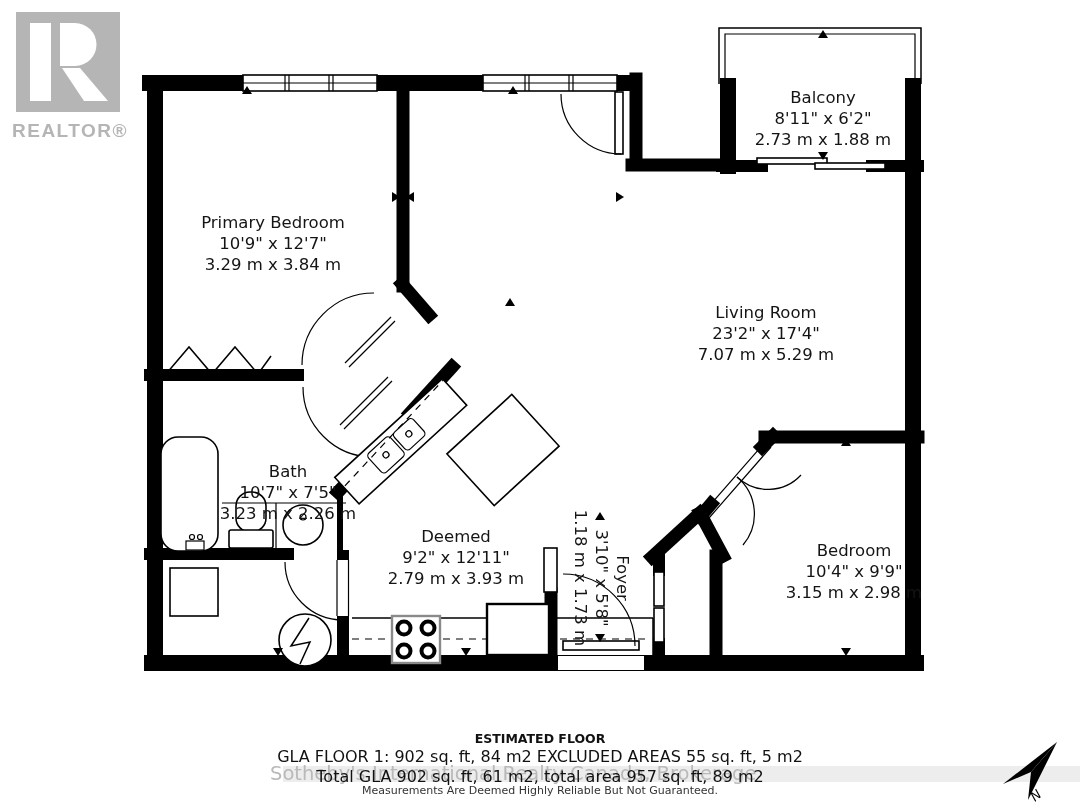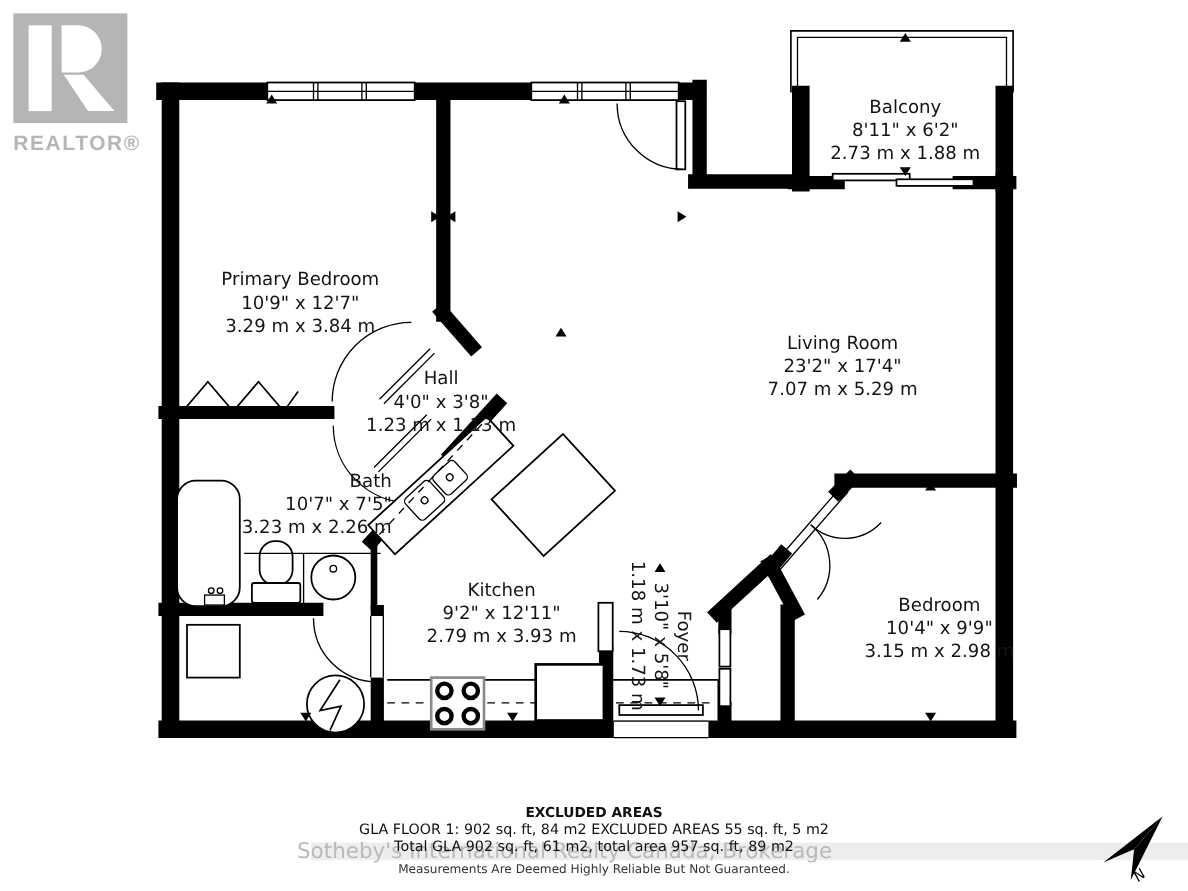--- a/index.html
+++ b/index.html
@@ -5,31 +5,31 @@
   html,body{margin:0;padding:0;background:#fff;}
   .stage{position:relative;width:1080px;height:810px;background:#fff;overflow:hidden;
          font-family:"DejaVu Sans",sans-serif;}
   .plan-svg{position:absolute;left:0;top:0;z-index:1;}
   
   .lbl{position:absolute;transform:translate(-50%,-50%);text-align:center;
        font-size:16.5px;line-height:21px;color:#141414;white-space:nowrap;z-index:3;}
   .lbl span{display:block;}
   #lbl-foyer{transform:translate(-50%,-50%) rotate(90deg);}
   
-  .realtor{position:absolute;left:12px;top:12px;width:112px;z-index:2;text-align:left;}
+  .realtor{position:absolute;left:12px;top:12px;width:112px;z-index:2;text-align:center;}
   .realtor-text{margin-top:4px;font-size:19px;font-weight:700;letter-spacing:1.5px;
                 color:#b5b5b5;font-family:"Liberation Sans",sans-serif;}
   
   .wm-band{position:absolute;left:283px;top:766px;width:797px;height:16px;
            background:#ededed;z-index:1;}
   .wm-text{position:absolute;left:270px;top:762px;width:520px;text-align:left;
            font-size:19.5px;color:#b9b9b9;z-index:2;white-space:nowrap;}
   .areas{position:absolute;left:0;top:731px;width:1080px;text-align:center;color:#111;z-index:3;}
   .areas .t{font-size:12.5px;font-weight:700;}
-  .areas .l{font-size:13px;margin-top:1px;}
+  .areas .l{font-size:16px;margin-top:1px;}
   .disclaimer{position:absolute;left:0;top:784px;width:1080px;text-align:center;
               font-size:11px;color:#333;z-index:3;}
   
   .nav-logo{position:absolute;left:25px;top:762px;display:flex;align-items:center;
             gap:5px;z-index:3;}
   .nav-w1{font-family:"Liberation Serif",serif;font-weight:900;font-size:23px;
           letter-spacing:.5px;color:#1d2430;}
   .nav-w2{font-family:"Liberation Sans",sans-serif;font-weight:400;font-size:23px;
           letter-spacing:3px;color:#15202b;}
   .compass{position:absolute;left:995px;top:738px;z-index:3;}
@@ -204,65 +204,60 @@
       <polygon class="tick" points="846,438 841,446 851,446"></polygon>
       <polygon class="tick" points="846,656 841,648 851,648"></polygon>
       <polygon class="tick" points="914,520 906,515 906,525"></polygon>
       <polygon class="tick" points="600,512 595,520 605,520"></polygon>
       <polygon class="tick" points="600,642 595,634 605,634"></polygon>
       <polygon class="tick" points="466,656 461,648 471,648"></polygon>
       <polygon class="tick" points="278,656 273,648 283,648"></polygon>
     </g>
   </svg>
 
-  <div class="lbl" style="left:273px;top:243px;margin-top:32px;">
+  <div class="lbl" style="left:273px;top:243px;">
     <span>Primary Bedroom</span>
     <span>10'9" x 12'7"</span>
     <span>3.29 m x 3.84 m</span>
   </div>
   <div class="lbl" style="left:823px;top:118px;">
     <span>Balcony</span>
     <span>8'11" x 6'2"</span>
     <span>2.73 m x 1.88 m</span>
   </div>
   <div class="lbl" style="left:766px;top:333px;">
     <span>Living Room</span>
     <span>23'2" x 17'4"</span>
     <span>7.07 m x 5.29 m</span>
   </div>
-  <div class="lbl" style="left:401px;top:365px;">
-    <span>Hall</span>
-    <span>4'0" x 3'8"</span>
-    <span>1.23 m x 1.13 m</span>
-  </div>
-  <div class="lbl" style="left:288px;top:458px;text-align:right;">
+  <div class="lbl" style="left:288px;top:492px;">
     <span>Bath</span>
     <span>10'7" x 7'5"</span>
     <span>3.23 m x 2.26 m</span>
   </div>
   <div class="lbl" style="left:456px;top:557px;">
-    <span>Kitchen</span>
+    <span>Deemed</span>
     <span>9'2" x 12'11"</span>
     <span>2.79 m x 3.93 m</span>
   </div>
   <div class="lbl" id="lbl-foyer" style="left:601px;top:578px;">
     <span>Foyer</span>
     <span>3'10" x 5'8"</span>
     <span>1.18 m x 1.73 m</span>
   </div>
   <div class="lbl" style="left:823px;top:571px;margin-left:31px;">
     <span>Bedroom</span>
     <span>10'4" x 9'9"</span>
     <span>3.15 m x 2.98 m</span>
   </div>
 
   <div class="wm-band"></div>
   <div class="wm-text">Sotheby's International Realty Canada, Brokerage</div>
   <div class="areas">
-    <div class="t">EXCLUDED AREAS</div>
+    <div class="t">ESTIMATED FLOOR</div>
     <div class="l">GLA FLOOR 1: 902 sq. ft, 84 m2 EXCLUDED AREAS 55 sq. ft, 5 m2</div>
     <div class="l">Total GLA 902 sq. ft, 61 m2, total area 957 sq. ft, 89 m2</div>
   </div>
   <div class="disclaimer">Measurements Are Deemed Highly Reliable But Not Guaranteed.</div>
 
 
   <svg class="compass" width="75" height="68" viewBox="0 0 75 68">
     <path d="M62,4 L8,46 L36,34 Z" fill="#000"></path>
     <path d="M62,4 L36,34 L33,62 Z" fill="#000"></path>
     <text x="40" y="64" transform="rotate(-40 40 64)" font-size="13" font-style="italic" font-family="DejaVu Sans, sans-serif" fill="#000">N</text>

